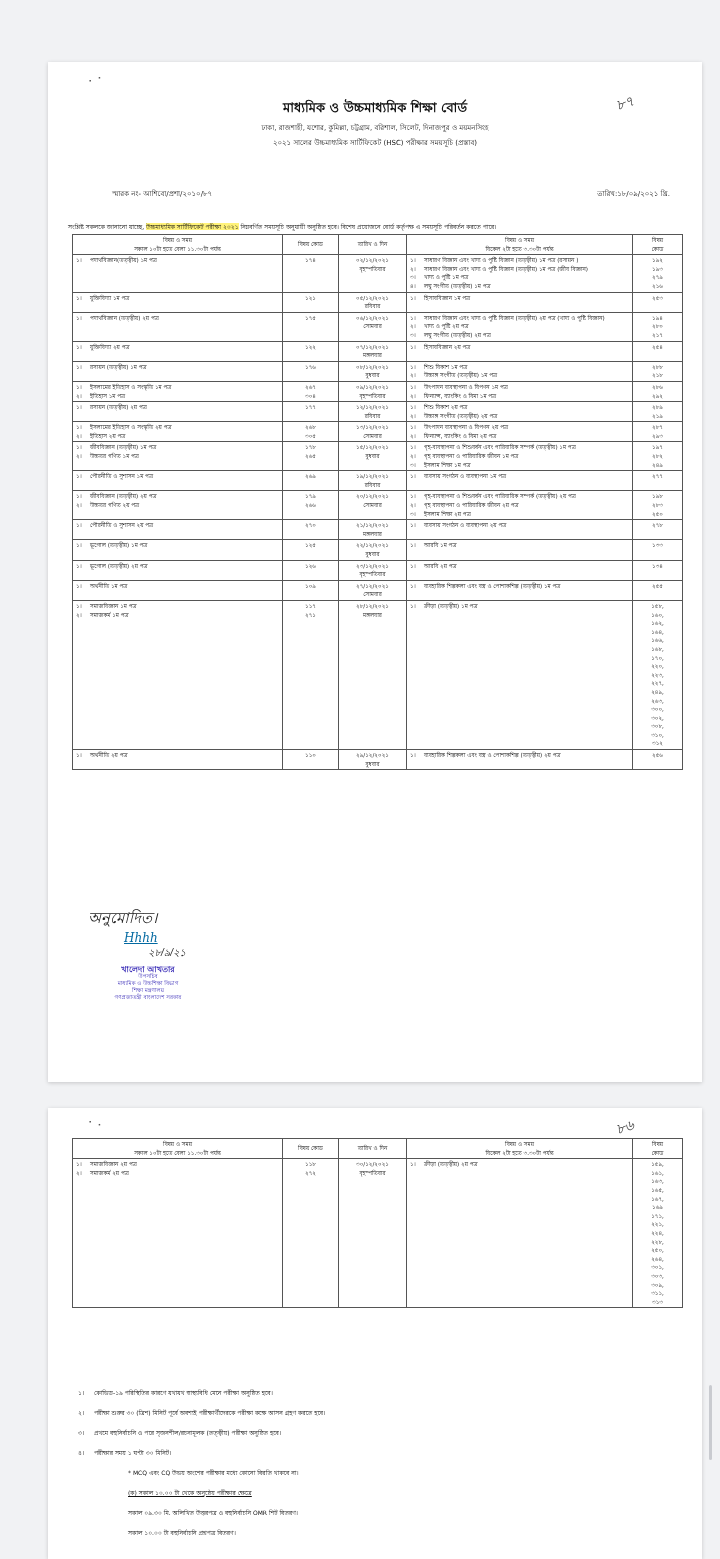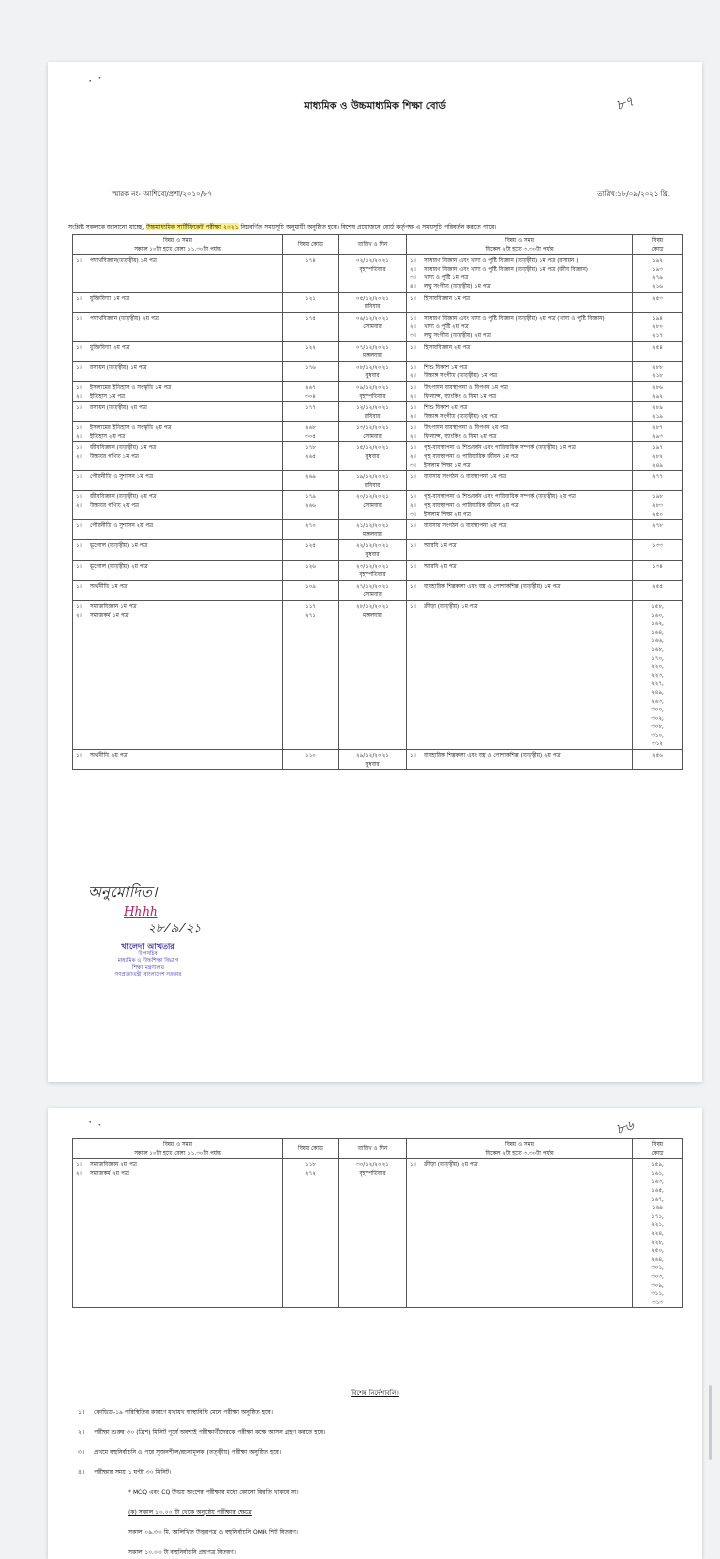--- a/index.html
+++ b/index.html
@@ -7,59 +7,61 @@
   body { font-family: "DejaVu Sans", sans-serif; color: #222; position: relative; }
 
   .page { position: absolute; background: #fff; box-shadow: 0 1px 4px rgba(0,0,0,0.18); }
   #page1 { left: 48px; top: 62px; width: 654px; height: 1020px; }
   #page2 { left: 48px; top: 1108px; width: 654px; height: 451px; }
 
   .pg-num { position: absolute; font-family: "DejaVu Serif", serif; font-style: italic; color: #444; font-size: 14px; transform: rotate(-18deg); }
   .dots { position: absolute; font-size: 10px; color: #555; letter-spacing: 2px; }
 
   .hdr { position: absolute; left: 0; right: 0; text-align: center; color: #111; }
-  .hdr .t1 { font-size: 10px; font-weight: bold; margin-top: 0; }
+  .hdr .t1 { font-size: 13px; font-weight: bold; margin-top: 0; }
   .hdr .t2, .hdr .t3, .hdr .t4 { font-size: 7px; margin-top: 3px; }
 
   .memo { position: absolute; font-size: 7px; color: #111; }
   .intro { position: absolute; font-size: 6px; color: #111; white-space: nowrap; }
   .hl { background: #fff27a; }
 
   table.sched { position: absolute; border-collapse: collapse; font-size: 5.6px; color: #111; table-layout: fixed; }
   table.sched th, table.sched td { border: 1px solid #555; padding: 1px 3px; vertical-align: top; line-height: 8.6px; }
   table.sched th { font-weight: normal; text-align: center; vertical-align: middle; }
   td.c { text-align: center; }
   td.m { vertical-align: middle; text-align: center; }
   .ln { display: block; white-space: nowrap; overflow: hidden; }
   .ln .n { display: inline-block; width: 14px; }
   .codes span { display: block; text-align: center; }
 
-  .sig { position: absolute; }
+  .sig { position: absolute; margin-top: 26px; }
   .sig .hand { font-family: "DejaVu Serif", serif; font-style: italic; font-size: 15px; color: #222; }
-  .sig .scrib { font-family: "DejaVu Serif", serif; font-style: italic; font-size: 12px; color: #be185d; margin-left: 36px; text-decoration: underline; }
-  .sig .sdate { font-family: Liberation Mono, monospace; font-style: italic; font-size: 12px; color: #222; margin-left: 60px; }
+  .sig .scrib { font-family: "DejaVu Serif", serif; font-style: italic; font-size: 12px; color: #0369a1; margin-left: 36px; text-decoration: underline; }
+  .sig .sdate { font-family: Liberation Sans, sans-serif; font-style: italic; font-size: 10px; color: #222; margin-left: 60px; }
   .sig .stamp { color: #3c2fb8; text-align: center; width: 120px; font-size: 5.5px; line-height: 7px; margin-top: 4px; }
   .sig .stamp .nm { font-size: 8px; font-weight: bold; }
 
   .notes { position: absolute; left: 30px; right: 30px; font-size: 6px; color: #111; }
   .notes .title { text-align: center; text-decoration: underline; font-size: 6.5px; margin-bottom: 8px; }
   .notes .row { margin-bottom: 9px; white-space: nowrap; }
   .notes .row .n { display: inline-block; width: 16px; }
   .notes .sub { padding-left: 50px; margin-bottom: 9px; white-space: nowrap; }
   .u { text-decoration: underline; }
   .scroll { position: absolute; right: 8px; top: 1385px; width: 3px; height: 75px; background: #c9cbd0; border-radius: 2px; }
 </style>
 </head>
 <body>
 
 <div id="page1" class="page">
   <div class="dots" style="left:40px;top:14px;">⠂⠁</div>
   <div class="pg-num" style="left:568px;top:30px;">৮৭</div>
   <div class="hdr" style="top:36px;">
     <div class="t1">মাধ্যমিক ও উচ্চমাধ্যমিক শিক্ষা বোর্ড</div>
+    <div class="t2">ঢাকা, রাজশাহী, যশোর, কুমিল্লা, চট্টগ্রাম, বরিশাল, সিলেট, দিনাজপুর ও ময়মনসিংহ</div>
+    <div class="t3">২০২১ সালের উচ্চমাধ্যমিক সার্টিফিকেট (HSC) পরীক্ষার সময়সূচি (প্রস্তাব)</div>
   </div>
   <div class="memo" style="left:36px;top:126px;margin-left:28px;">স্মারক নং- আশিবো/প্রশা/২০১০/৮৭</div>
   <div class="memo" style="right:32px;top:126px;">তারিখ:১৮/০৯/২০২১ খ্রি.</div>
   <div class="intro" style="left:20px;top:160px;">
     <span>সংশ্লিষ্ট সকলকে জানানো যাচ্ছে, </span><span class="hl">উচ্চমাধ্যমিক সার্টিফিকেট পরীক্ষা ২০২১</span><span> নিম্নবর্ণিত সময়সূচি অনুযায়ী অনুষ্ঠিত হবে। বিশেষ প্রয়োজনে বোর্ড কর্তৃপক্ষ এ সময়সূচি পরিবর্তন করতে পারে।</span>
   </div>
 
   <table class="sched" id="tbl1" style="left:24px;top:172px;width:610px;">
     <colgroup>
         <col style="width:210px">
@@ -726,21 +728,20 @@
               <span>৩০৯,</span>
               <span>৩১১,</span>
               <span>৩১৩</span>
             </div>
           </td>
         </tr>
       </tbody>
   </table>
 
   <div class="notes" style="top:280px;">
-    <div class="title">বিশেষ নির্দেশাবলি।</div>
     <div id="notes-items">
         <div class="row"><span class="n">১।</span>কোভিড-১৯ পরিস্থিতির কারণে যথাযথ স্বাস্থ্যবিধি মেনে পরীক্ষা অনুষ্ঠিত হবে।</div>
         <div class="row"><span class="n">২।</span>পরীক্ষা শুরুর ৩০ (ত্রিশ) মিনিট পূর্বে অবশ্যই পরীক্ষার্থীদেরকে পরীক্ষা কক্ষে আসন গ্রহণ করতে হবে।</div>
         <div class="row"><span class="n">৩।</span>প্রথমে বহুনির্বাচনি ও পরে সৃজনশীল/রচনামূলক (তত্ত্বীয়) পরীক্ষা অনুষ্ঠিত হবে।</div>
         <div class="row"><span class="n">৪।</span>পরীক্ষার সময় ১ ঘণ্টা ৩০ মিনিট।</div>
       </div>
     <div id="notes-sub">
         <div class="sub">* MCQ এবং CQ উভয় অংশের পরীক্ষার মধ্যে কোনো বিরতি থাকবে না।</div>
         <div class="sub"><span class="u">(ক) সকাল ১০.০০ টা থেকে অনুষ্ঠেয় পরীক্ষার ক্ষেত্রে</span></div>
         <div class="sub">সকাল ০৯.৩০ মি. অলিখিত উত্তরপত্র ও বহুনির্বাচনি OMR শিট বিতরণ।</div>

